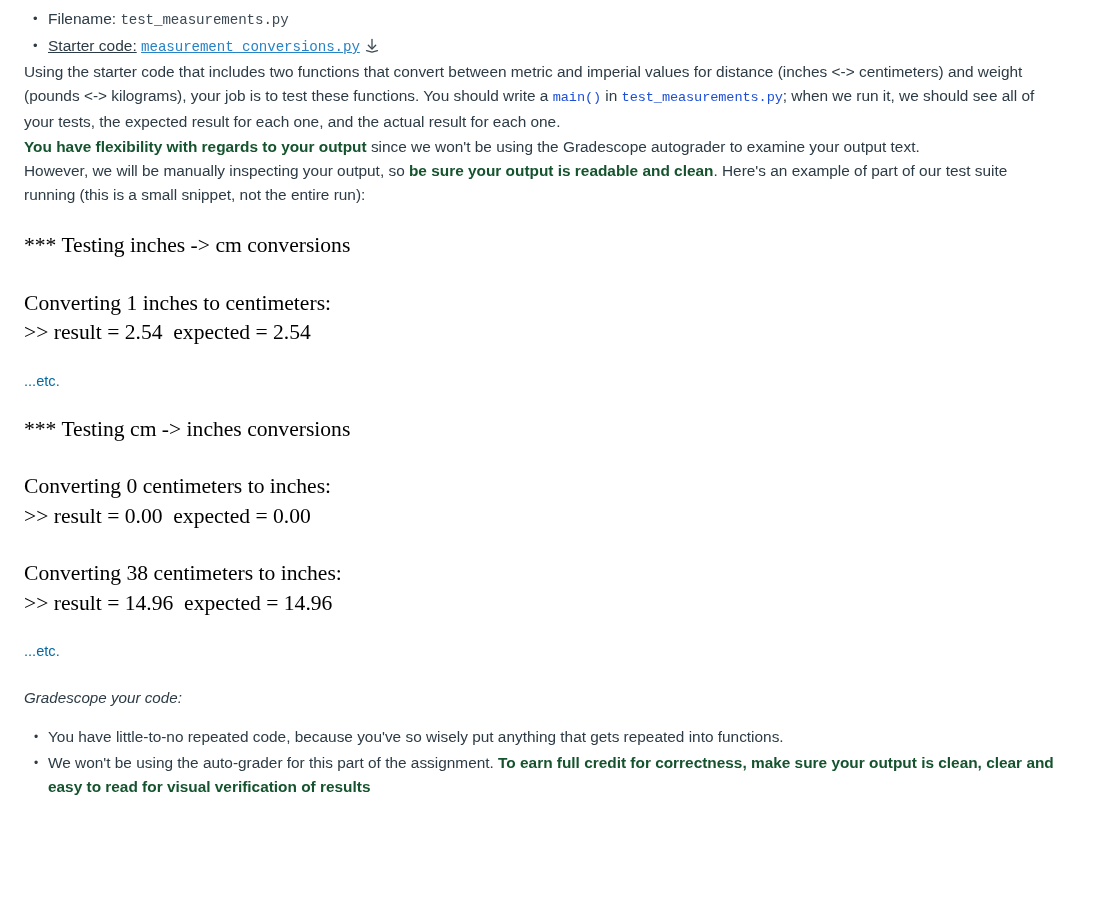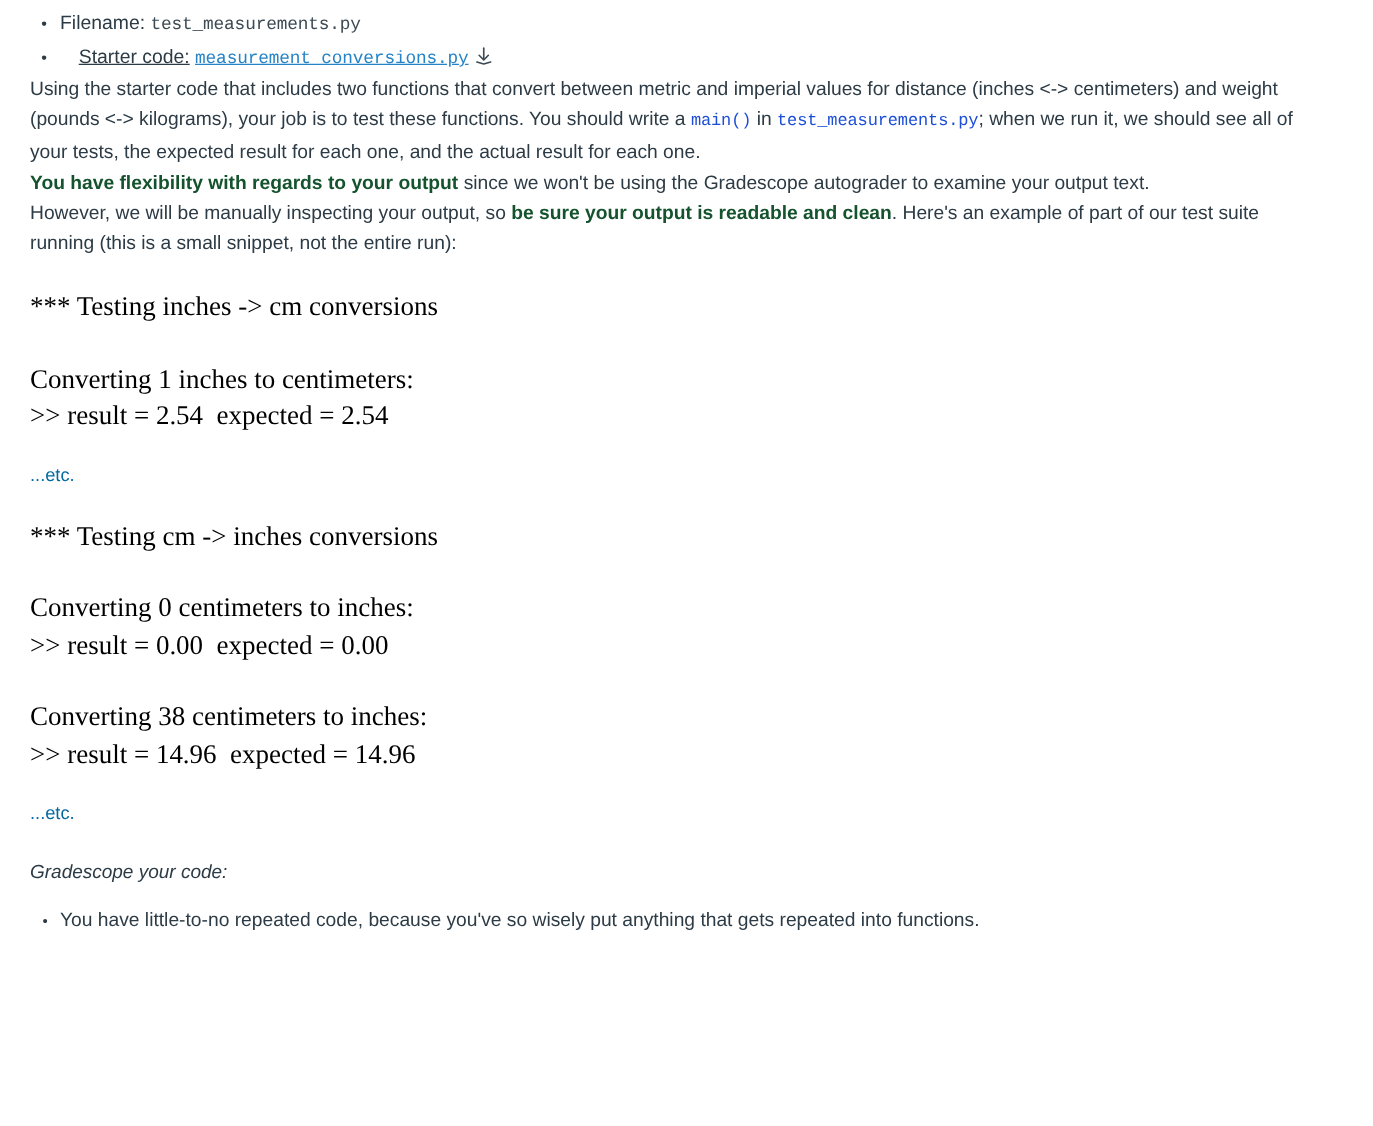--- a/index.html
+++ b/index.html
@@ -45,21 +45,21 @@
     color: #2c3b45;
   }
 
   .mono {
     font-family: "Liberation Mono", "DejaVu Sans Mono", monospace;
     font-size: 14.2px;
     letter-spacing: -0.1px;
   }
   .mono-dark { color: #3c4a54; }
 
-  .label-underline { text-decoration: underline; margin-left: 15px; }
+  .label-underline { text-decoration: underline; }
 
   a.file-link {
     font-family: "Liberation Mono", "DejaVu Sans Mono", monospace;
     font-size: 14.2px;
     letter-spacing: -0.1px;
     color: #2683c6;
     text-decoration: underline;
   }
 
   .dl-icon {
@@ -187,15 +187,16 @@
 
   <div class="out-block out-group"><span>Converting 38 centimeters to inches:</span>
 <span>&gt;&gt; result = 14.96  expected = 14.96</span></div>
 
   <div class="etc">...etc.</div>
 
   <div class="struct-note">Gradescope your code:</div>
 
   <ul class="notes-list">
     <li><span>You have little-to-no repeated code, because you've so wisely put anything that gets repeated into functions.</span></li>
+    <li><span>We won't be using the auto-grader for this part of the assignment. </span><b>To earn full credit for correctness, make sure your output is clean, clear and easy to read for visual verification of results</b></li>
   </ul>
 
 </div>
 
 </body></html>

